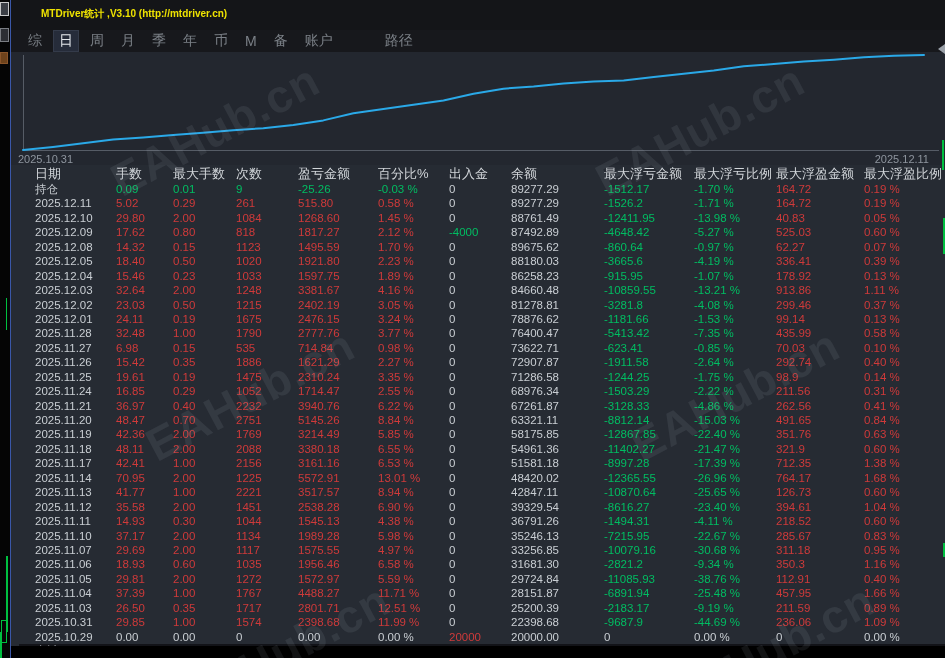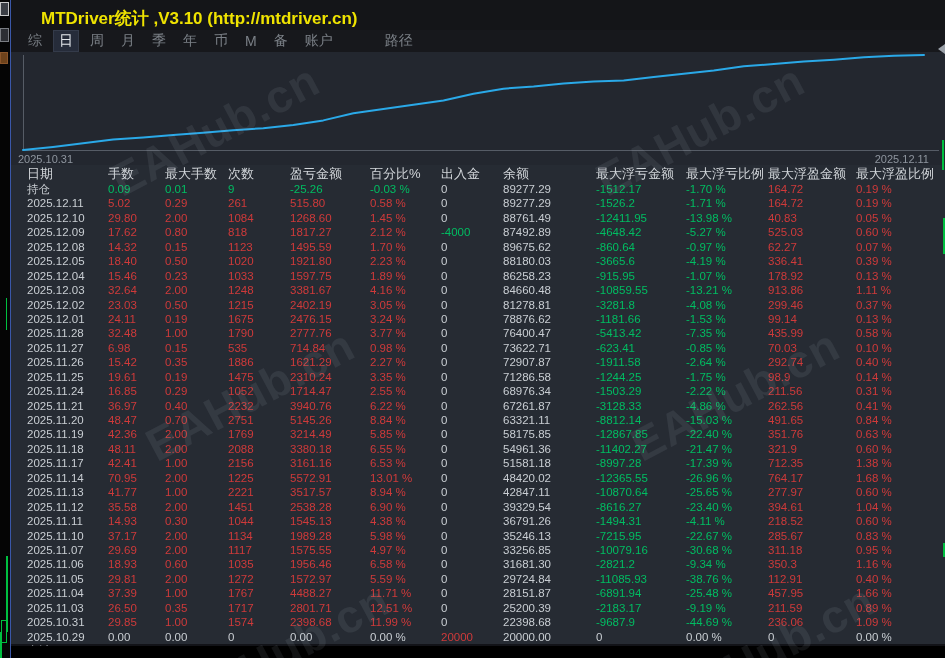--- a/index.html
+++ b/index.html
@@ -5,40 +5,40 @@
   html,body{margin:0;padding:0;background:#000;}
   #root{position:relative;width:945px;height:658px;overflow:hidden;background:#000;
         font-family:"Liberation Sans","DejaVu Sans",sans-serif;}
   
   #left-strip{position:absolute;left:0;top:0;width:10px;height:658px;background:#050505;z-index:4;}
   .lsi{position:absolute;box-sizing:border-box;}
   
   #win{position:absolute;left:10px;top:0;width:935px;height:658px;background:#262b33;
        border-left:1px solid #3a57a8;box-sizing:border-box;z-index:2;}
   #titlebar{position:absolute;left:0;top:0;width:100%;height:30px;background:#141518;}
-  #title-text{position:absolute;left:30px;top:7px;font-size:17px;font-weight:bold;color:#efe300;}
+  #title-text{position:absolute;left:30px;top:7px;font-size:10px;font-weight:bold;color:#efe300;}
   #menubar{position:absolute;left:0;top:30px;width:100%;height:22px;background:#17181c;
            display:flex;align-items:center;padding-left:12px;box-sizing:border-box;}
   .mi{color:#7b8087;font-size:14px;padding:1px 5px;margin-right:7px;cursor:default;}
   .mi.sel{background:#262c3a;color:#e2e6ea;outline:1px solid #343b4a;}
   .mi.gap{margin-left:35px;}
   
   #chart{position:absolute;left:0;top:52px;width:100%;height:113px;background:#23272f;}
   #chart svg{position:absolute;left:0;top:0;}
   #axis-y{position:absolute;left:12px;top:3px;width:1px;height:95px;background:#565c66;}
   #axis-x{position:absolute;left:12px;top:98px;width:916px;height:1px;background:#565c66;}
   .axlbl{position:absolute;font-size:11px;color:#8e959e;top:101px;}
   #axlbl-start{left:7px;}
   #axlbl-end{right:16px;}
   #collapse-arrow{position:absolute;right:0px;top:-8px;width:0;height:0;
      border-top:5px solid transparent;border-bottom:5px solid transparent;border-right:7px solid #9aa0a8;}
   
   #table{position:absolute;left:0;top:165px;width:100%;}
   .trow{display:grid;grid-template-columns:81px 57px 63px 62px 80px 71px 62px 93px 90px 82px 88px 1fr;
-        padding-left:16px;height:14.45px;line-height:14.45px;font-size:11.5px;white-space:nowrap;}
+        padding-left:16px;height:14.45px;line-height:14.45px;font-size:11.5px;white-space:nowrap;margin-left:8px;}
   .trow.head{height:17px;line-height:17px;font-size:13px;color:#d2d6da;}
   .trow.total{height:15px;line-height:15px;font-size:12px;background:#121318;
               border-bottom:1px solid #555b63;}
   .c-red{color:#cf3a3a;} .c-green{color:#00bd62;} .c-plain{color:#c9ced3;}
   #footer-black{position:absolute;left:0;top:646px;width:100%;height:12px;background:#000;}
   
   .wm{position:absolute;z-index:3;font-size:46px;font-weight:bold;letter-spacing:1px;
       color:rgba(198,208,223,0.09);transform:translate(-50%,-50%) rotate(-28deg);
       white-space:nowrap;pointer-events:none;}
   
@@ -403,21 +403,21 @@
           <div class="c-plain">2025.11.13</div>
           <div class="c-red">41.77</div>
           <div class="c-red">1.00</div>
           <div class="c-red">2221</div>
           <div class="c-red">3517.57</div>
           <div class="c-red">8.94 %</div>
           <div class="c-plain">0</div>
           <div class="c-plain">42847.11</div>
           <div class="c-green">-10870.64</div>
           <div class="c-green">-25.65 %</div>
-          <div class="c-red">277.97</div>
+          <div class="c-red">126.73</div>
           <div class="c-red">0.60 %</div>
         </div>
         <div class="trow">
           <div class="c-plain">2025.11.12</div>
           <div class="c-red">35.58</div>
           <div class="c-red">2.00</div>
           <div class="c-red">1451</div>
           <div class="c-red">2538.28</div>
           <div class="c-red">6.90 %</div>
           <div class="c-plain">0</div>

